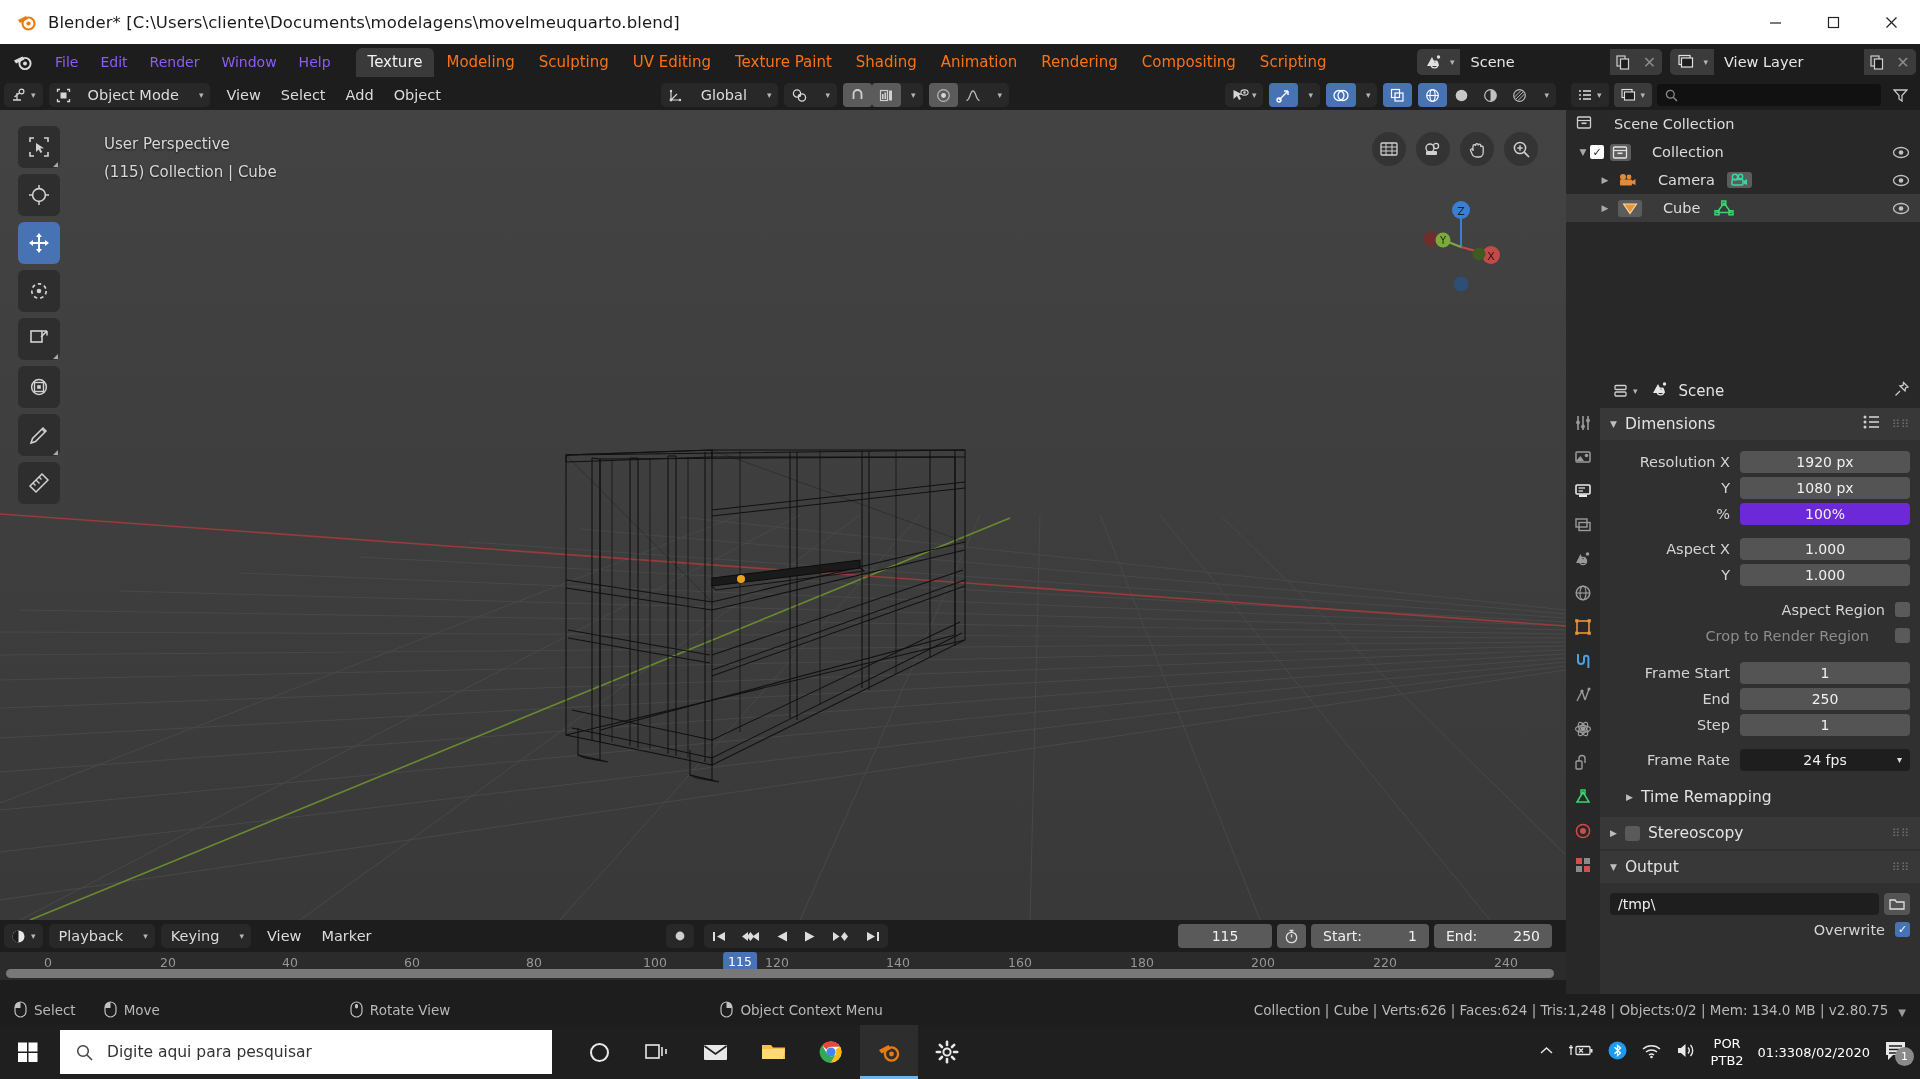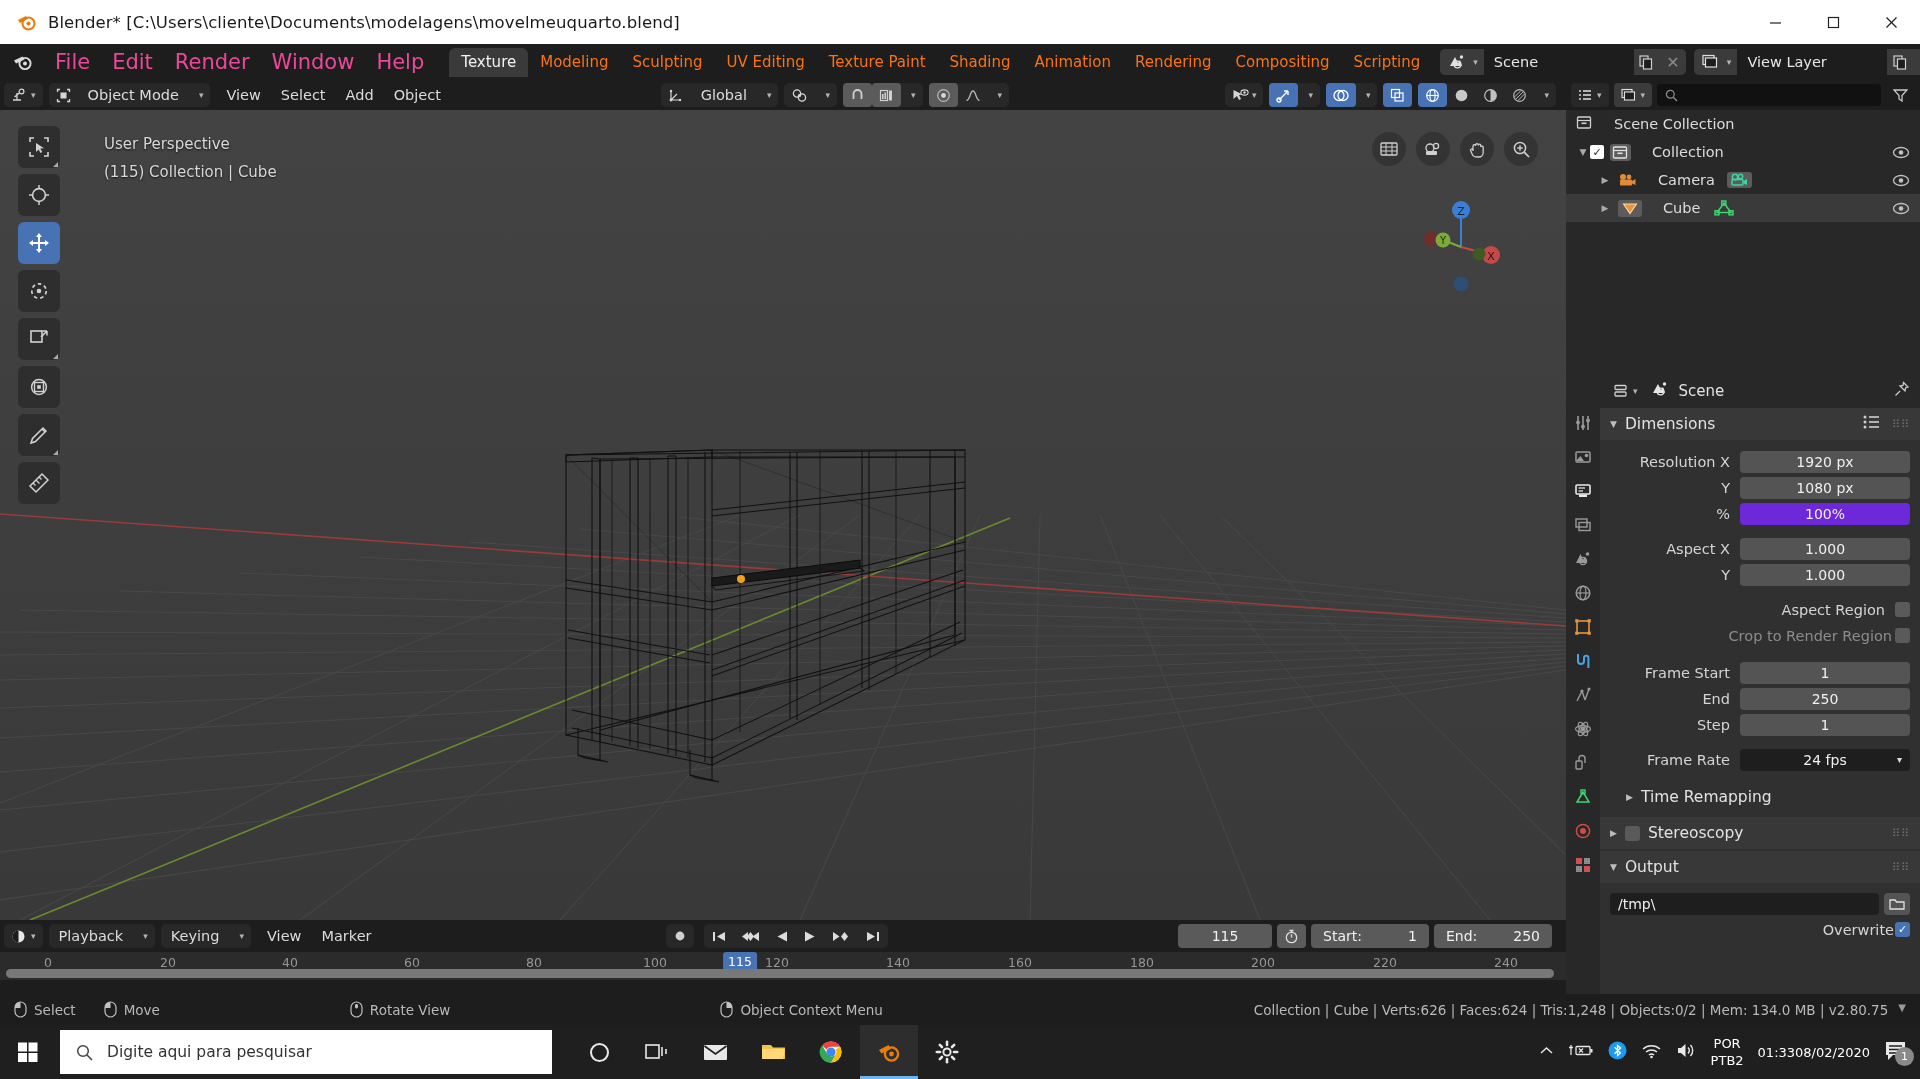--- a/index.html
+++ b/index.html
@@ -23,21 +23,21 @@
   .tb-btn{ width:58px; height:44px; display:flex; align-items:center; justify-content:center;
            color:#222; font-size:15px; }
 
   
   .topbar{
     position:absolute; left:0; top:44px; width:1920px; height:36px;
     background:#1d1d1d; display:flex; align-items:center;
   }
   .blender-logo{ margin:0 10px 0 12px; display:flex; align-items:center; }
   .menu-item{
-    padding:4px 11px; font-size:21px; color:#ec4899; border-radius:4px; cursor:default;
+    padding:4px 11px; font-size:14px; color:#8b5cf6; border-radius:4px; cursor:default;
     white-space:nowrap;
   }
   .ws-tabs{ display:flex; align-items:center; margin-left:14px; height:30px; }
   .ws-tab{
     padding:5px 12px 6px; font-size:15px; color:#f97316; border-radius:6px 6px 0 0;
     white-space:nowrap; cursor:default;
   }
   .ws-tab.active{ background:#3a3a3a; color:#f2f2f2; }
   .topbar-right{ margin-left:auto; display:flex; align-items:center; gap:0; padding-right:4px;}
 
@@ -166,21 +166,21 @@
             color:#fff;font-size:11px;}
   .grip{ margin-left:auto; color:#6e6e6e; font-size:11px; letter-spacing:1px; line-height:5px;}
 
   
   .statusbar{
     position:absolute; left:0; top:994px; width:1920px; height:31px;
     background:#1d1d1d; display:flex; align-items:center; font-size:13.5px;
     color:#b9b9b9;
   }
   .sb-item{ display:flex; align-items:center; gap:7px; }
-  .sb-stats{ margin-left:auto; padding-right:14px; display:flex; align-items:flex-start; gap:10px;}
+  .sb-stats{ margin-left:auto; padding-right:14px; display:flex; align-items:flex-end; gap:10px;}
 
   
   .taskbar{
     position:absolute; left:0; top:1025px; width:1920px; height:54px;
     background:#1f1f1f; display:flex; align-items:center; color:#fff;
   }
   .start{ width:56px;height:54px;display:flex;align-items:center;justify-content:center; }
   .tb-search{ width:492px; height:44px; background:#fff; margin-left:4px; display:flex;
               align-items:center; gap:14px; padding:0 16px; color:#333; font-size:15.5px;}
   .tb-apps{ display:flex; align-items:center; gap:0; margin-left:18px; }
@@ -1093,21 +1093,21 @@
         </div>
         <div class="row">
           <span class="lbl">Y</span>
           <span class="fld">1.000</span>
         </div>
         <div style="height:8px"></div>
         <div class="row" style="justify-content:flex-end;gap:10px">
           <span style="font-size:14.5px;color:#d4d4d4">Aspect Region</span>
           <span class="cbox"></span>
         </div>
-        <div class="row" style="justify-content:flex-end;gap:3px">
+        <div class="row" style="justify-content:flex-end;gap:26px">
           <span style="font-size:14.5px;color:#8c8c8c">Crop to Render Region</span>
           <span class="cbox"></span>
         </div>
         <div style="height:10px"></div>
         <div class="row">
           <span class="lbl">Frame Start</span>
           <span class="fld">1</span>
         </div>
         <div class="row">
           <span class="lbl">End</span>
@@ -1142,21 +1142,21 @@
           <span class="grip">⠿⠿</span>
         </div>
         <div class="row" style="margin-left:10px;margin-top:8px;gap:5px">
           <span class="fld dark" style="flex:1">/tmp\</span>
           <span style="width:26px;height:22px;background:#545454;border-radius:4px;display:flex;align-items:center;justify-content:center">
             <svg width="16" height="14" viewBox="0 0 16 14">
                 <path d="M1 3 L1 12 L15 12 L15 5 L7.5 5 L6 3 Z" fill="none" stroke="#e0e0e0" stroke-width="1.3"></path>
               </svg>
           </span>
         </div>
-        <div class="row" style="justify-content:flex-end;gap:1px">
+        <div class="row" style="justify-content:flex-end;gap:10px">
           <span style="font-size:14.5px;color:#d4d4d4">Overwrite</span>
           <span class="cbox on">✓</span>
         </div>
       </div>
     </div>
   </div>
 
   <div class="statusbar">
     <span class="sb-item" style="margin-left:14px">
       <svg width="13" height="17" viewBox="0 0 13 17">

